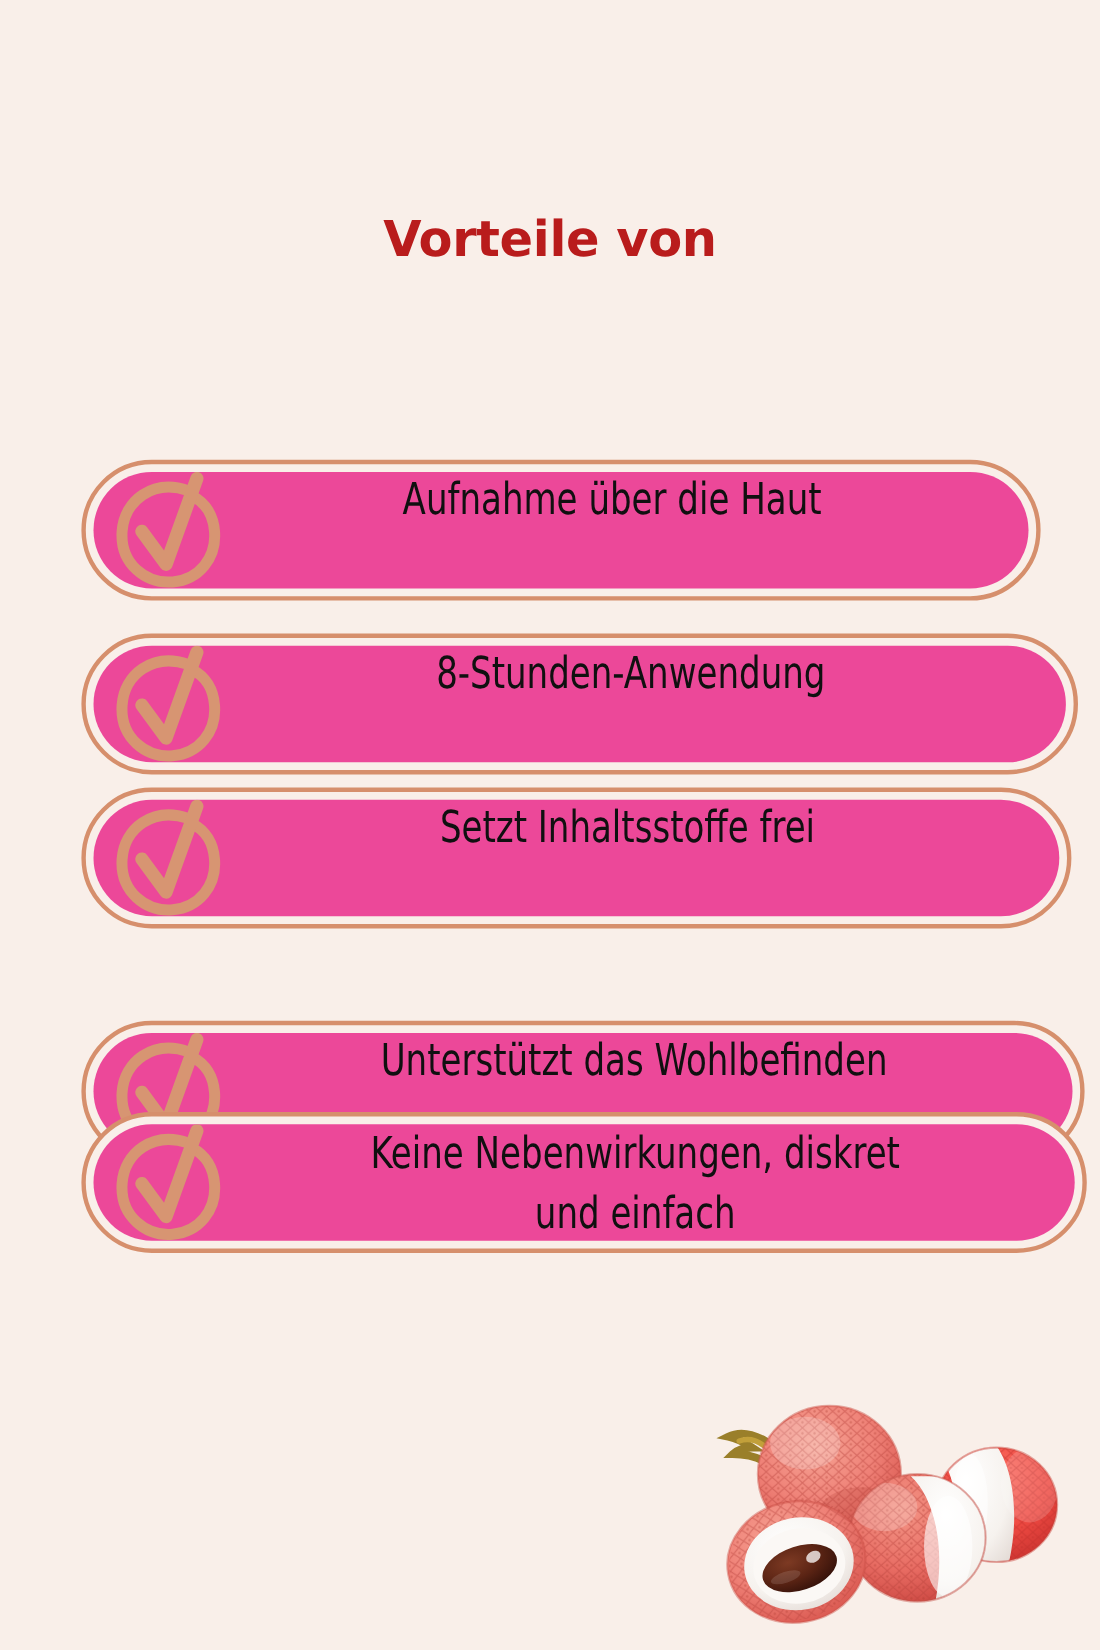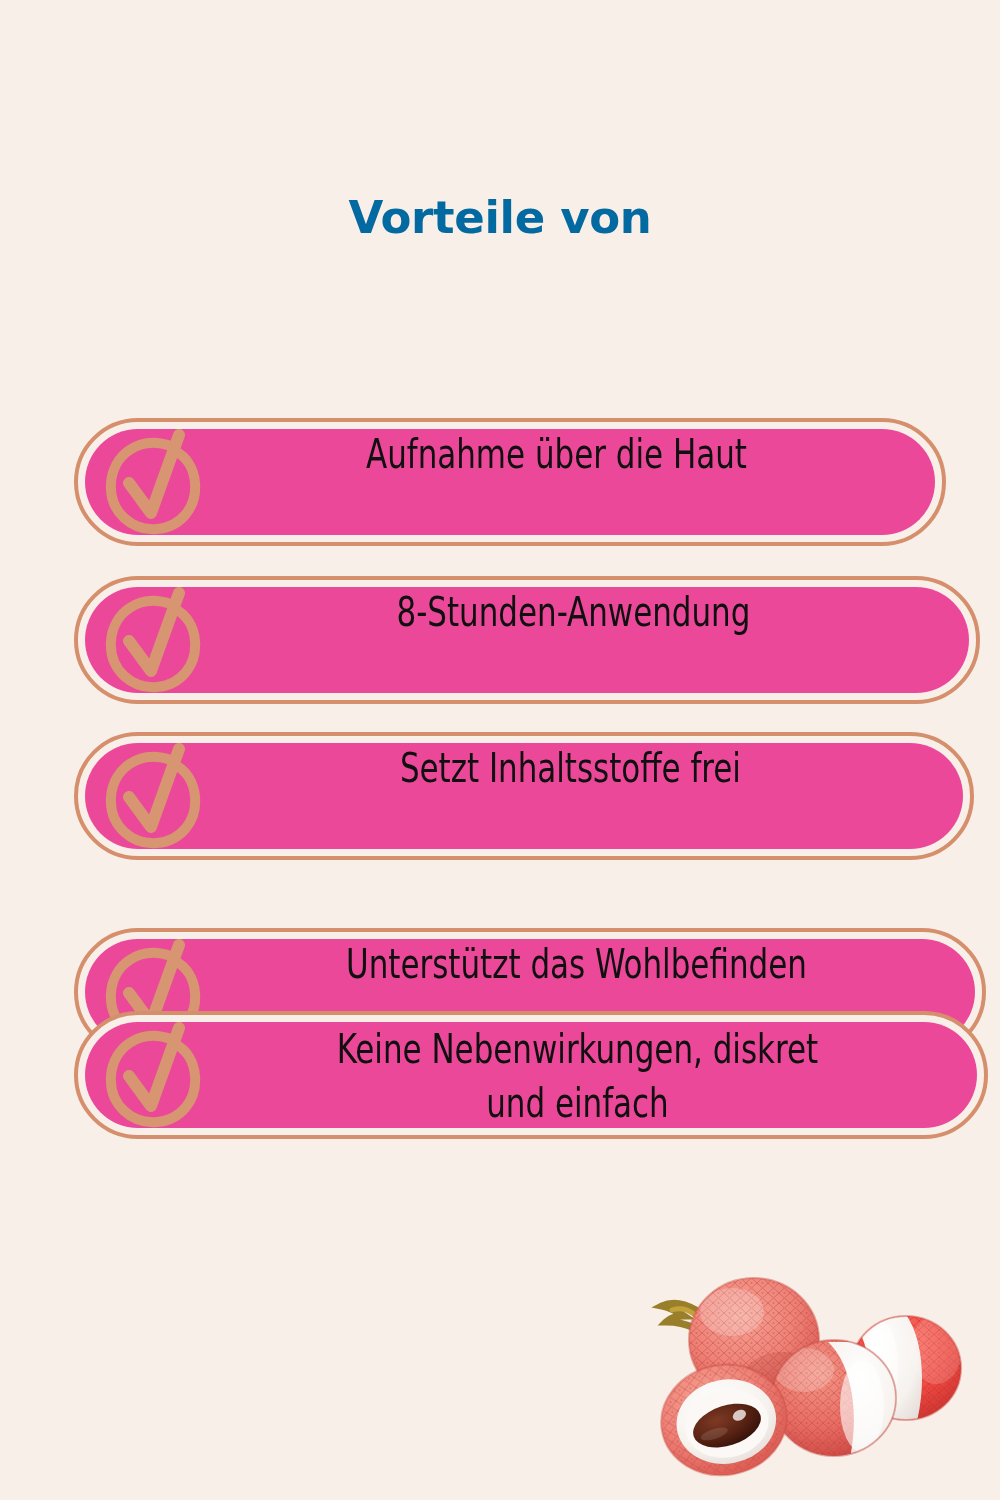--- a/index.html
+++ b/index.html
@@ -31,21 +31,21 @@
     width: 1000px;
     text-align: center;
   }
   .title-line {
     display: block;
     font-family: "DejaVu Sans", "Liberation Sans", sans-serif;
     font-weight: bold;
     font-size: 45px;
     line-height: 64px;
     letter-spacing: -0.3px;
-    color: #0369a1;
+    color: #b91c1c;
   }
 
   
   .pill-list {
     position: absolute;
     top: 418px;
     left: 0;
     width: 1000px;
   }
   .pill {
@@ -66,21 +66,21 @@
     height: 100%;
     background: #ec4899;
     border-radius: 64px;
     display: flex;
     align-items: flex-start;
     overflow: hidden;
   }
 
   .pill-1 { top: 0px;   width: 872px; }
   .pill-2 { top: 158px; width: 906px; }
-  .pill-3 { top: 314px; width: 900px; }
+  .pill-3 { top: 298px; width: 900px; }
   .pill-4 { top: 470px; width: 912px; margin-top: 40px; }
   .pill-5 { top: 593px; width: 914px; }
 
   
   .check-icon {
     position: absolute;
     left: 14px;
     top: 50%;
     transform: translateY(-50%);
     width: 112px;

